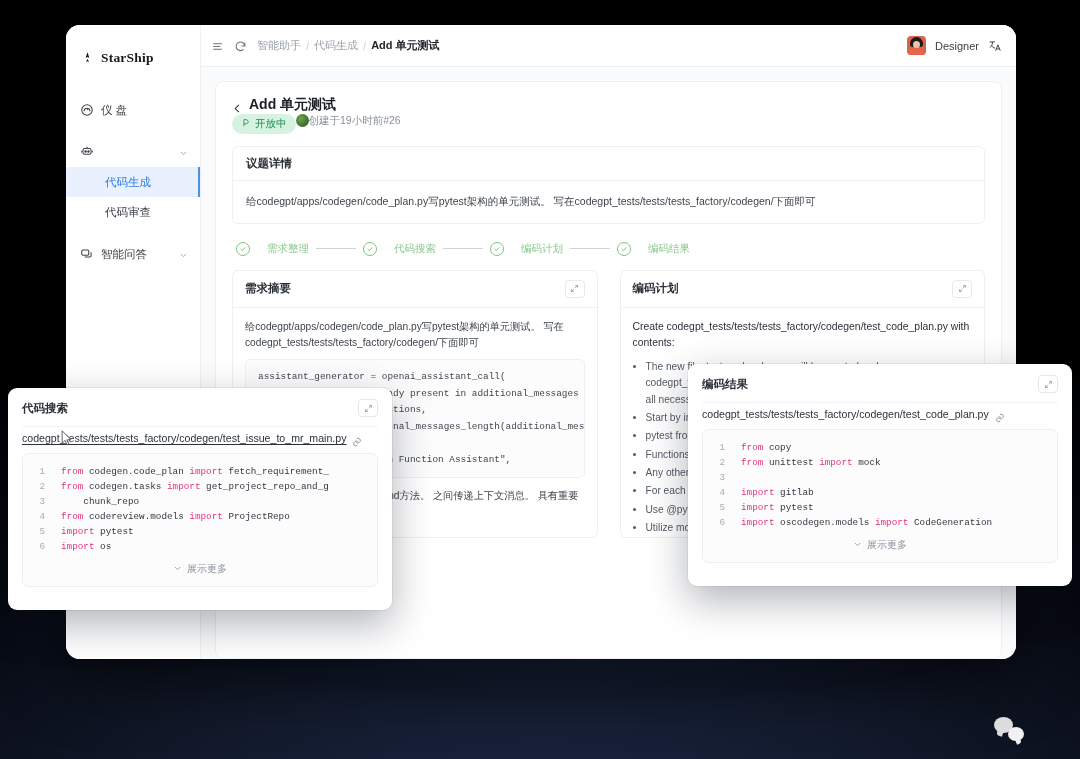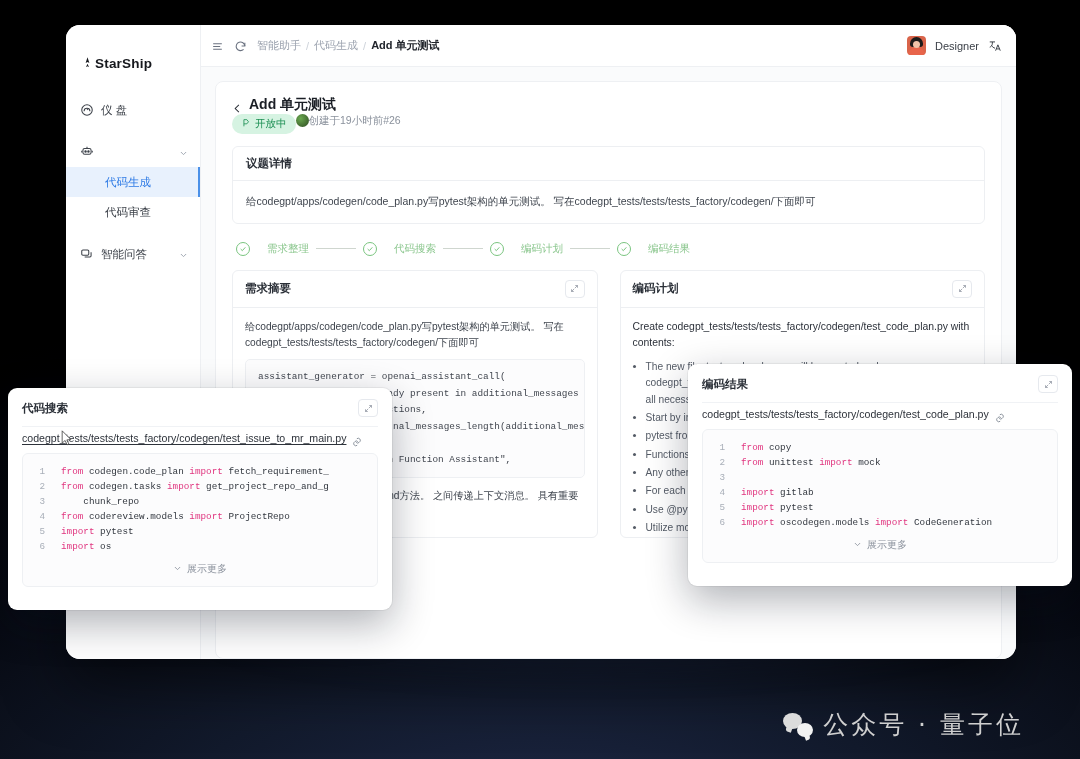--- a/index.html
+++ b/index.html
@@ -22,21 +22,21 @@
     filter: blur(10px);
   }
   
   #app-window {
     position: absolute; left: 66px; top: 25px; width: 950px; height: 634px;
     background: #fff; border-radius: 14px; overflow: hidden;
     display: flex; box-shadow: 0 22px 60px rgba(0,0,0,.55);
   }
   
   .sidebar { width: 135px; background: #fff; border-right: 1px solid #eef0f3; flex: 0 0 135px; padding-top: 12px; }
-  .brand { display: flex; align-items: flex-end; padding: 8px 0 0 14px; height: 34px; }
+  .brand { display: flex; align-items: center; gap: 6px; padding: 8px 0 0 14px; height: 34px; font-family: Liberation Serif, serif; }
   .brand-logo { width: 15px; height: 15px; color: #16181d; }
   .brand-name { font-size: 13.5px; font-weight: bold; color: #16181d; letter-spacing: .2px; }
   .nav { margin-top: 24px; }
   .nav-item {
     display: flex; align-items: center; gap: 7px; height: 30px;
     padding: 0 12px 0 14px; font-size: 11.5px; color: #3c4149; cursor: pointer; position: relative;
   }
   .nav-item .ico { width: 14px; height: 14px; flex: 0 0 14px; color: #3c4149; display:flex; align-items:center; }
   .nav-item .caret { margin-left: auto; width: 9px; height: 9px; color: #9aa1ad; }
   .nav-item.spaced { margin-top: 12px; }
@@ -454,14 +454,13 @@
 
 <svg id="cursor" viewBox="0 0 24 30">
     <path d="M2 1 L2 22 L7 17.5 L10.5 25 L13.5 23.5 L10 16.5 L17 16 Z" fill="#fff" stroke="#333" stroke-width="1.3"></path>
   </svg>
 
 <div id="watermark">
   <span class="wechat-ico">
       <i class="b1"></i>
       <i class="b2"></i>
     </span>
-  <span class="wm-text">公众号 · 量子位</span>
 </div>
 
 </body></html>

